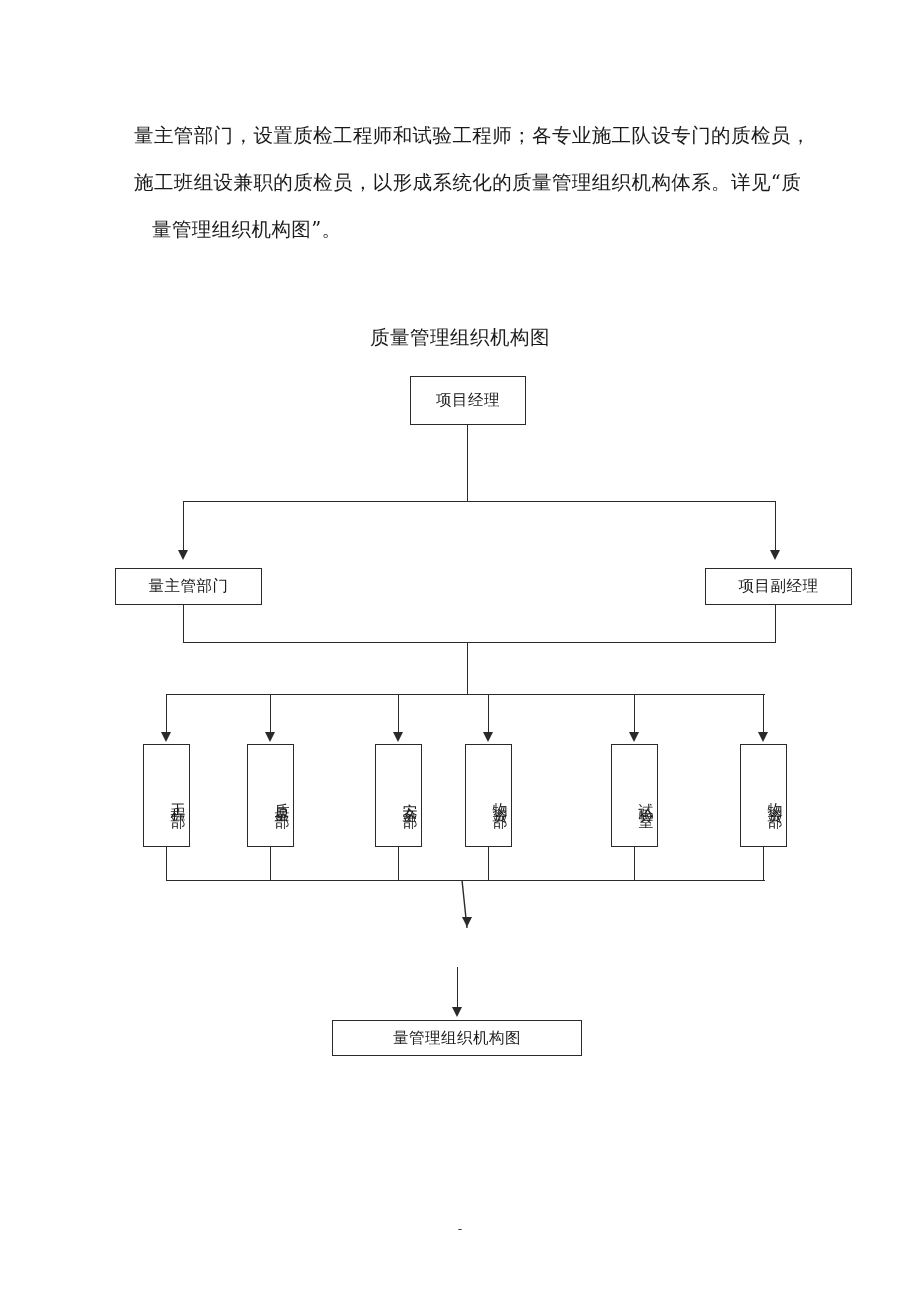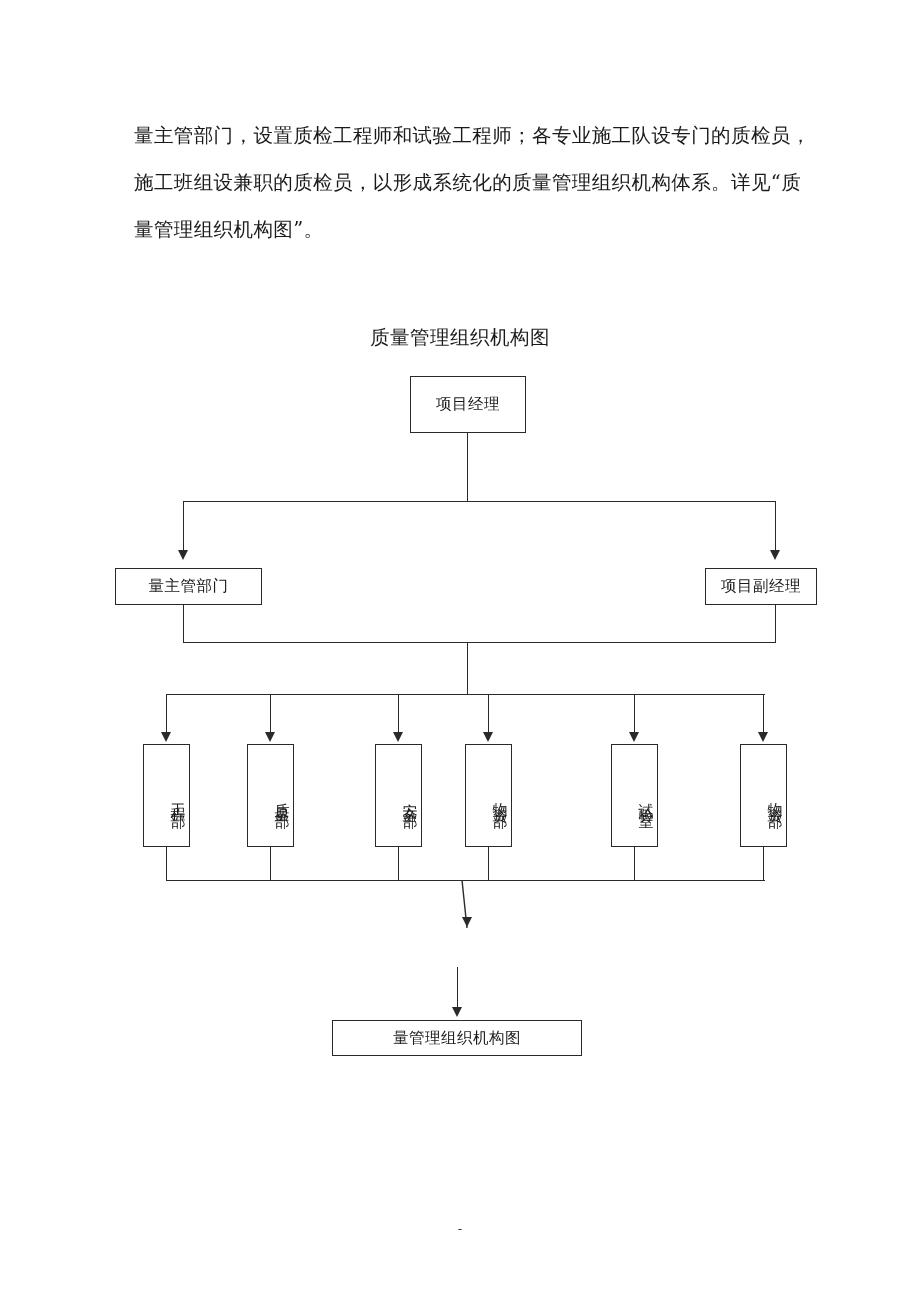--- a/index.html
+++ b/index.html
@@ -25,21 +25,21 @@
   }
   #prose p {
     margin: 0 0 0 0;
     font-size: 19.5px;
     line-height: 47px;
     letter-spacing: 0.4px;
     text-align: justify;
     text-justify: inter-character;
     white-space: nowrap;
   }
-  #prose p.last { white-space: normal; }
+  #prose p.last { white-space: normal; margin-left: 18px; }
 
   
   #diagram {
     position: absolute;
     left: 0;
     top: 16px;
     width: 920px;
     height: 1302px;
   }
   #diagram-title {
@@ -70,23 +70,23 @@
     text-orientation: upright;
     line-height: 1.55;
     letter-spacing: 5px;
     padding-top: 6px;
     align-items: flex-start;
     justify-content: center;
     font-size: 15px;
   }
 
   
-  #n-pm        { left: 410px; top: 360px;  width: 116px; height: 57px; }
+  #n-pm        { left: 410px; top: 360px;  width: 116px; height: 49px; }
   #n-chief     { left: 115px; top: 552px;  width: 147px; height: 37px; }
-  #n-deputy    { left: 705px; top: 552px;  width: 112px; height: 37px; }
+  #n-deputy    { left: 705px; top: 552px;  width: 147px; height: 37px; }
 
   .dept { top: 728px; width: 47px; height: 103px; }
   #n-d1 { left: 143px; }
   #n-d2 { left: 247px; }
   #n-d3 { left: 375px; }
   #n-d4 { left: 465px; }
   #n-d5 { left: 611px; }
   #n-d6 { left: 740px; }
 
   #n-qc        { left: 338px; top: 912px;  width: 250px; height: 39px; }

